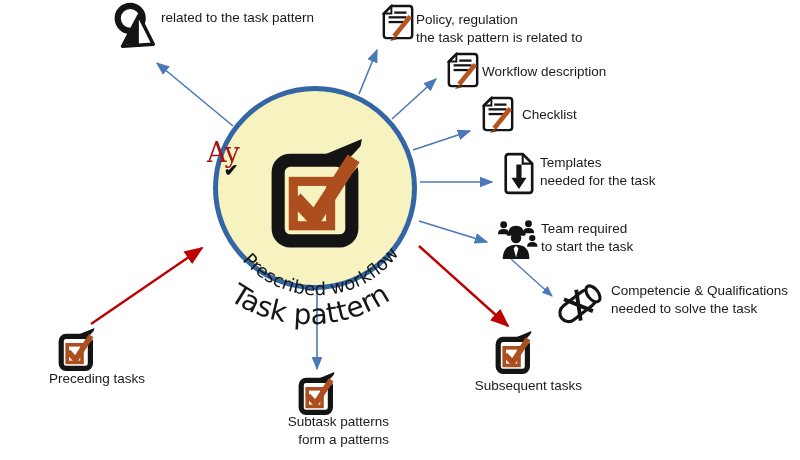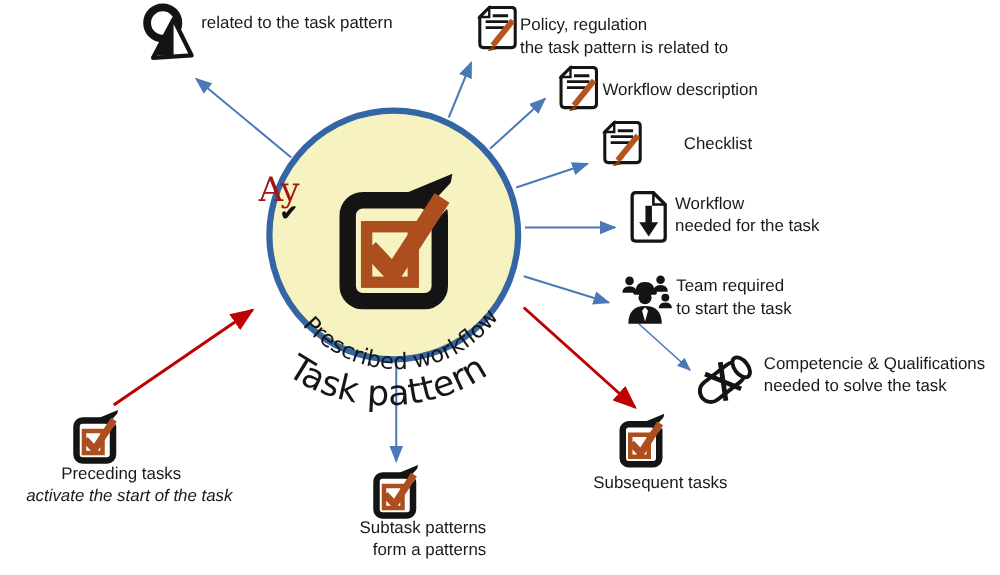--- a/index.html
+++ b/index.html
@@ -153,29 +153,29 @@
   <svg class="abs" style="left:446px;top:52px" width="34" height="38" viewBox="0 0 36 40">
       <use href="#sym-doc-pencil"></use>
     </svg>
   <div class="label abs" style="left:482px;top:63px">
     <div>Workflow description</div>
   </div>
 
   <svg class="abs" style="left:481px;top:96px" width="34" height="38" viewBox="0 0 36 40">
       <use href="#sym-doc-pencil"></use>
     </svg>
-  <div class="label abs" style="left:547px;top:106px">
+  <div class="label abs" style="left:522px;top:106px">
     <div>Checklist</div>
   </div>
 
   <svg class="abs" style="left:501px;top:152px" width="34" height="44" viewBox="0 0 36 46">
       <use href="#sym-doc-download"></use>
     </svg>
   <div class="label abs" style="left:540px;top:154px">
-    <div>Workflow</div>
+    <div>Templates</div>
     <div>needed for the task</div>
   </div>
 
   <svg class="abs" style="left:495px;top:219px" width="44" height="42" viewBox="0 0 46 44">
       <use href="#sym-team"></use>
     </svg>
   <div class="label abs" style="left:541px;top:220px">
     <div>Team required</div>
     <div>to start the task</div>
   </div>
@@ -202,17 +202,14 @@
     <div>Subtask patterns</div>
     <div>form a patterns</div>
   </div>
 
   <svg class="abs" style="left:56px;top:328px" width="40" height="44" viewBox="0 0 100 110">
       <use href="#sym-task"></use>
     </svg>
   <div class="label center abs" style="left:35px;top:370px;width:110px">
     <div>Preceding tasks</div>
   </div>
-  <div class="label center italic abs" style="left:0px;top:388px;width:186px">
-    <div>activate the start of the task</div>
-  </div>
 
 </div>
 
 </body></html>

